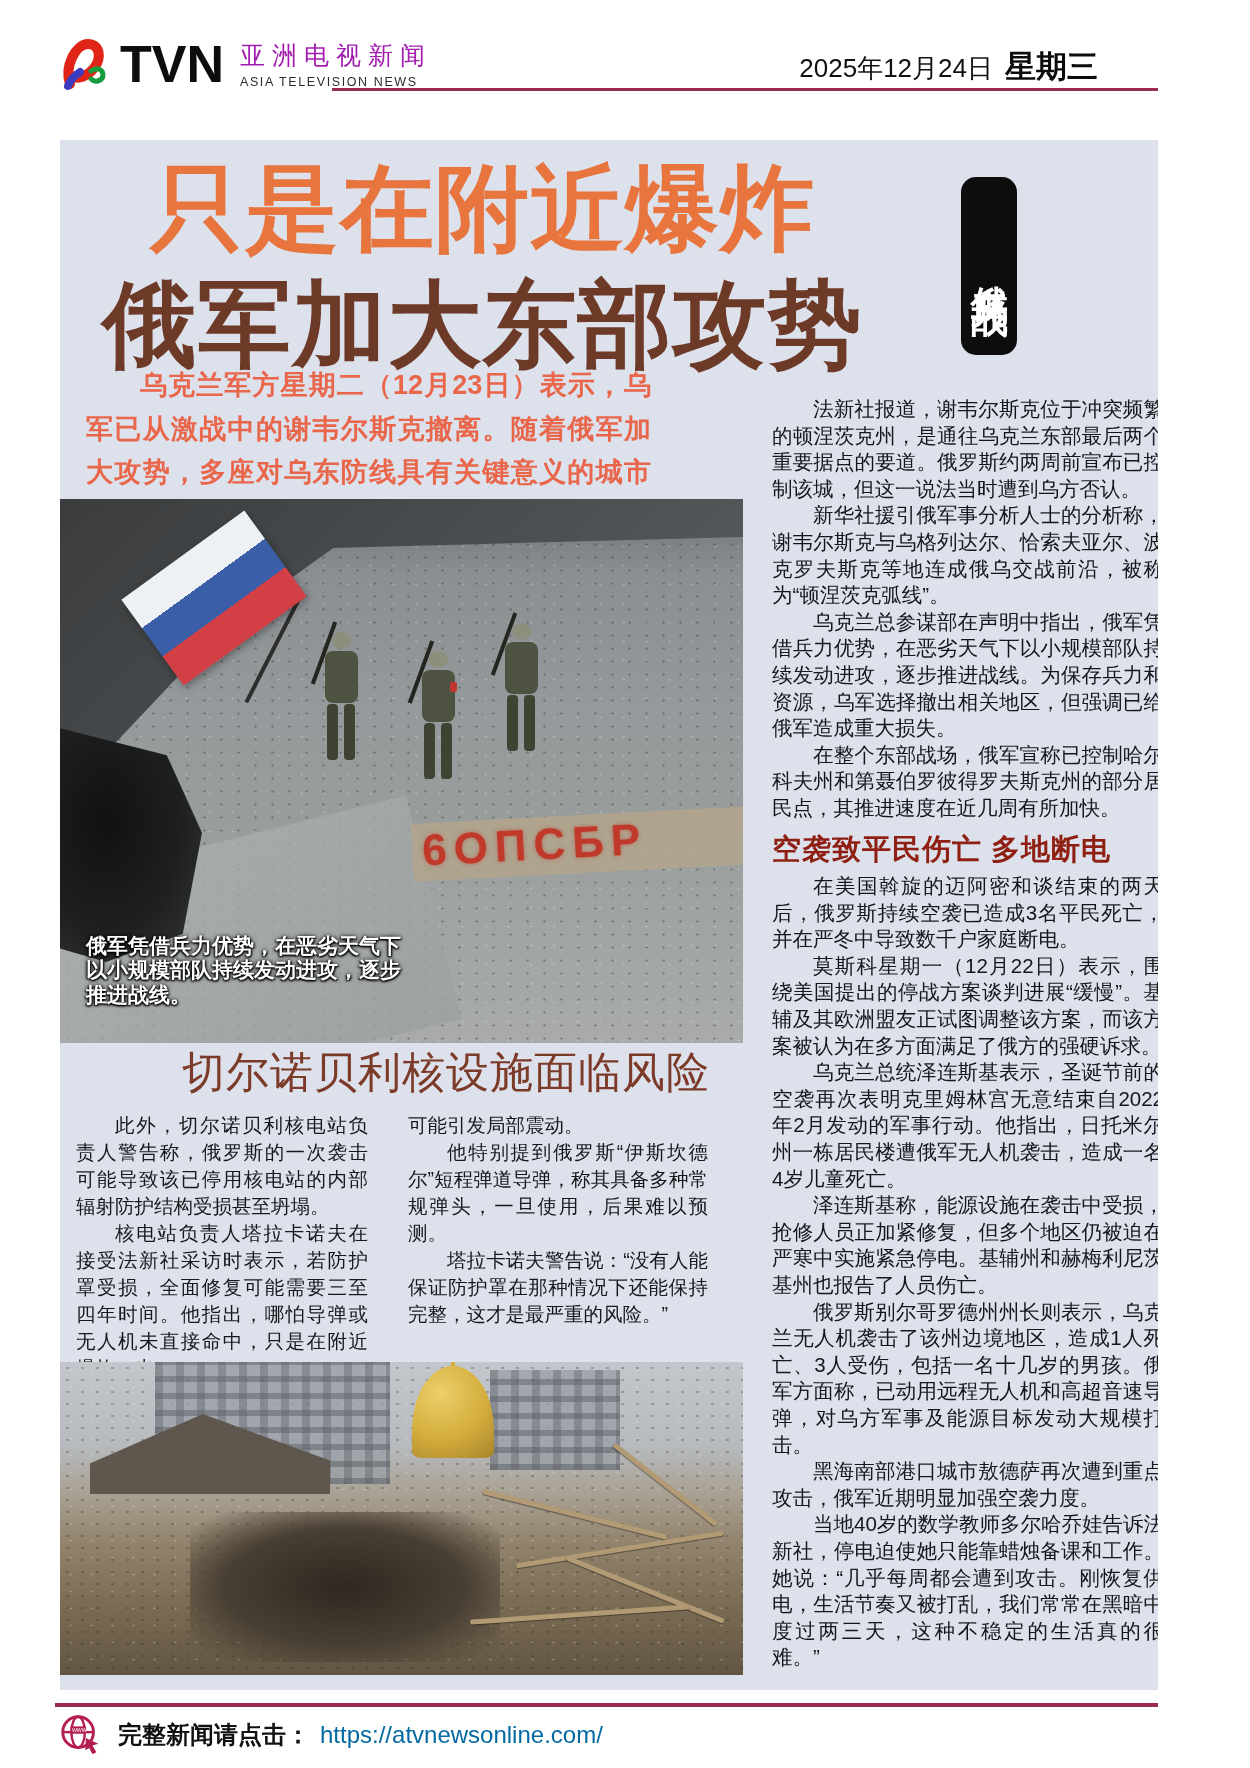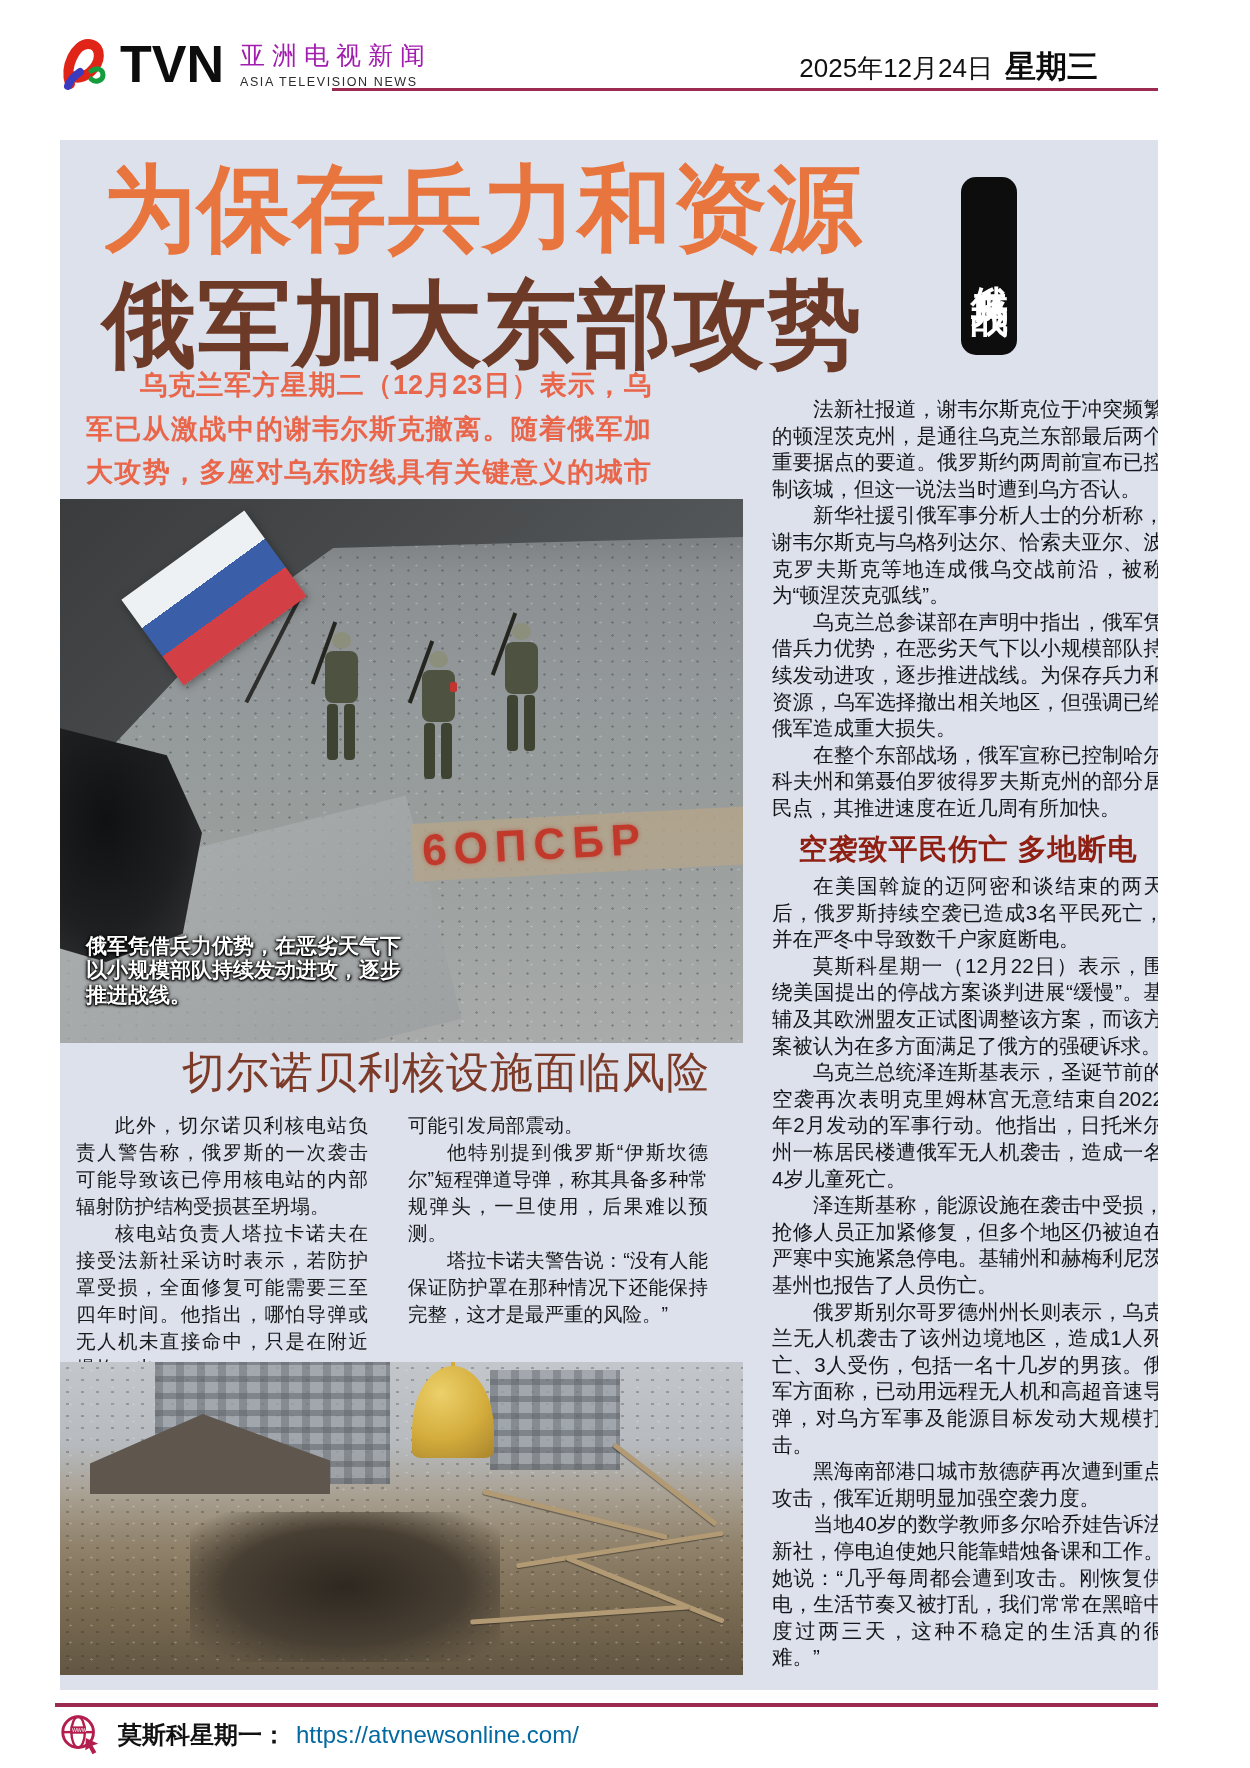--- a/index.html
+++ b/index.html
@@ -104,21 +104,21 @@
   .bm1{left:420px;top:150px;width:190px;transform:rotate(14deg);}
   .bm2{left:455px;top:185px;width:210px;transform:rotate(-9deg);}
   .bm3{left:500px;top:225px;width:170px;transform:rotate(22deg);}
   .bm4{left:410px;top:250px;width:220px;transform:rotate(-4deg);}
   .bm5{left:540px;top:120px;width:130px;transform:rotate(38deg);}
 
   
   .rightcol{position:absolute;left:772px;top:396px;width:392px;font-size:20.5px;line-height:26.6px;
     text-align:justify;color:#15161a;}
   .rightcol p{margin:0;text-indent:2em;}
-  .subhead{font-size:29px;font-weight:900;color:#8e1f12;text-align:center;text-indent:0 !important;
+  .subhead{font-size:29px;font-weight:900;color:#8e1f12;text-indent:0 !important;
     margin:14px 0 11px 0 !important;letter-spacing:1px;}
 
   
   .rule-bottom{position:absolute;left:55px;top:1703px;width:1140px;height:3.5px;background:#9c2b52;}
   .footer-row{position:absolute;left:58px;top:1712px;display:flex;align-items:center;}
   .globe{width:46px;height:46px;}
   .footer-label{font-size:24px;font-weight:700;color:#111;margin-left:14px;}
   .footer-url{font-size:24px;color:#0369a1;margin-left:10px;}
 </style>
 </head>
@@ -138,21 +138,21 @@
       <div class="brand-en">ASIA TELEVISION NEWS</div>
     </span>
   </div>
   <div class="rule-top"></div>
   <div class="date-block">
     <span class="date-text">2025年12月24日</span><span class="weekday-text">星期三</span>
   </div>
 
   <div class="panel"></div>
 
-  <div class="hl hl1">为保存兵力和资源</div>
+  <div class="hl hl1">只是在附近爆炸</div>
   <div class="hl hl2">俄军加大东部攻势</div>
   <div class="badge">俄乌开战</div>
 
   <div class="lead">乌克兰军方星期二（12月23日）表示，乌军已从激战中的谢韦尔斯克撤离。随着俄军加大攻势，多座对乌东防线具有关键意义的城市正面临威胁。</div>
 
   <div class="photo1">
     <div class="ruin-tl"></div>
     <div class="slab"></div>
     <div class="hole"></div>
     <div class="flagpole"></div>
@@ -234,17 +234,17 @@
   <div class="rule-bottom"></div>
   <div class="footer-row">
     <svg class="globe" viewBox="0 0 48 48">
       <circle cx="21" cy="21" r="16" fill="none" stroke="#b41e4e" stroke-width="3"></circle>
       <ellipse cx="21" cy="21" rx="7" ry="16" fill="none" stroke="#b41e4e" stroke-width="2.5"></ellipse>
       <line x1="5" y1="21" x2="37" y2="21" stroke="#b41e4e" stroke-width="2.5"></line>
       <rect x="13" y="15" width="16" height="7.5" fill="#b41e4e"></rect>
       <text x="14.5" y="21" font-size="5.5" fill="#ffffff" font-family="Liberation Sans, sans-serif">WWW</text>
       <path d="M29 27 L42 33 L36 35 L40 42 L36 44 L32.5 37.5 L28.5 40 Z" fill="#b41e4e"></path>
     </svg>
-    <span class="footer-label">莫斯科星期一：</span>
+    <span class="footer-label">完整新闻请点击：</span>
     <span class="footer-url">https://atvnewsonline.com/</span>
   </div>
 
 </div>
 
 </body></html>

